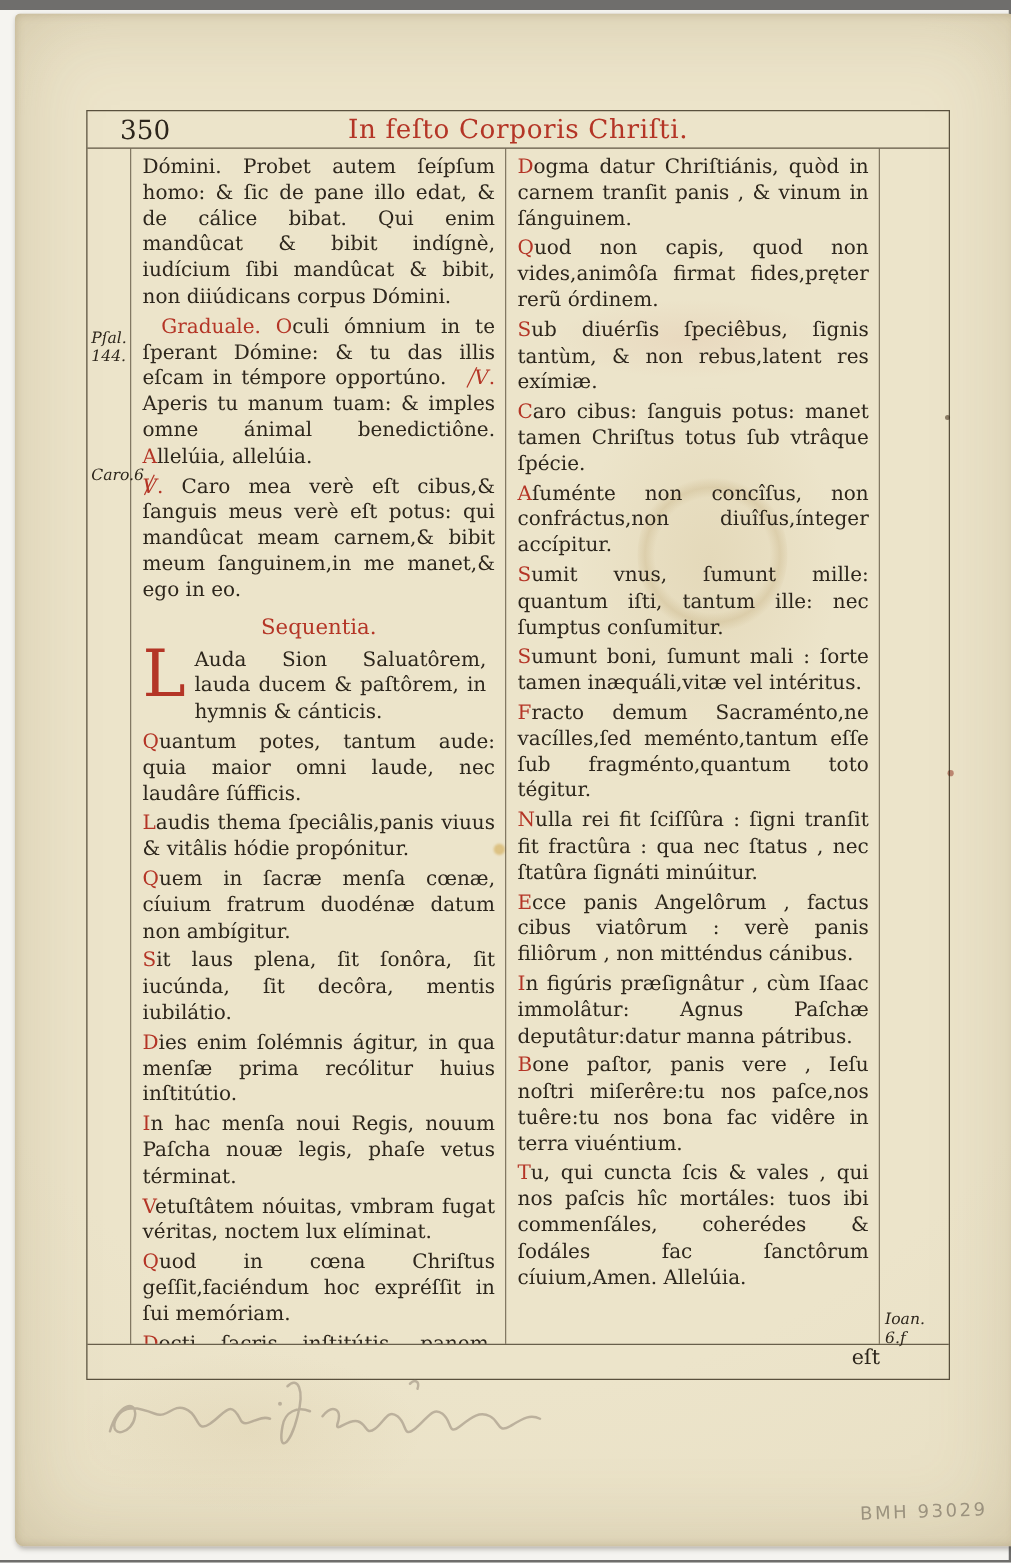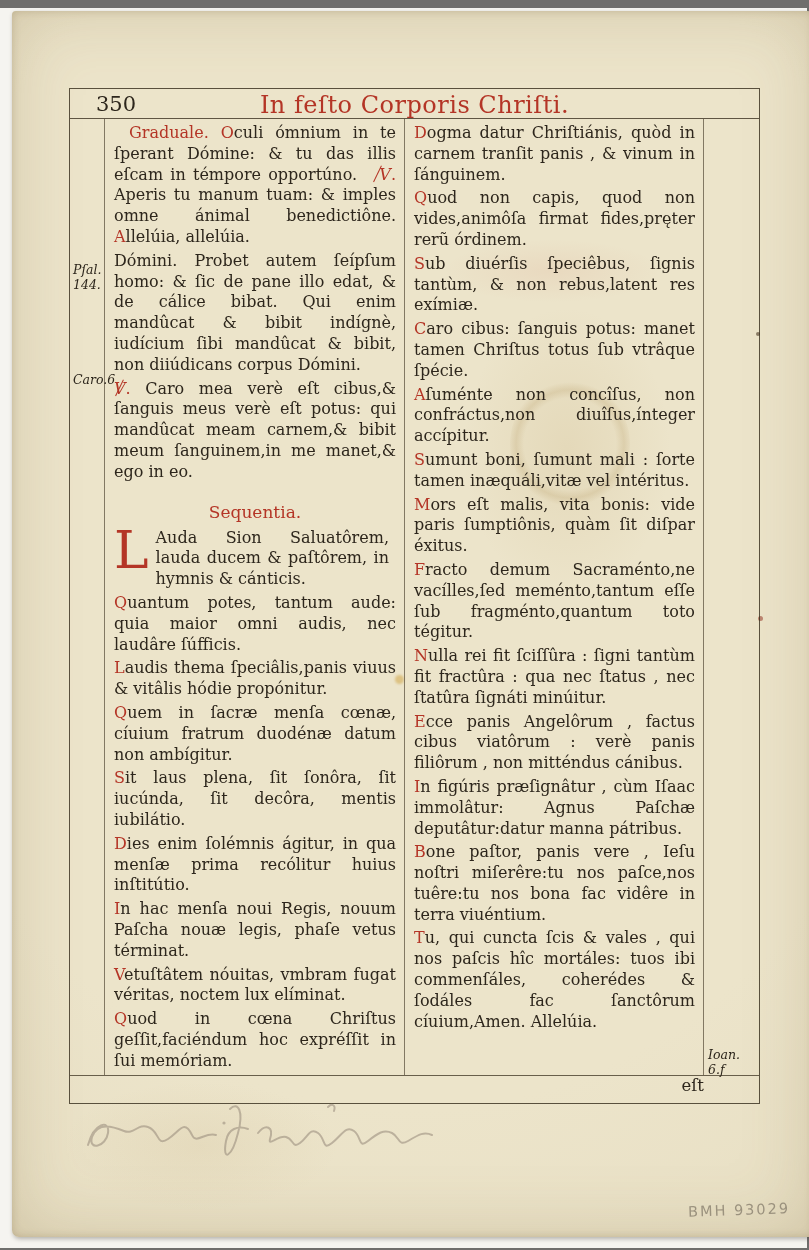--- a/index.html
+++ b/index.html
@@ -23,35 +23,35 @@
            background:radial-gradient(ellipse at center, rgba(190,70,45,.07), transparent 70%);}
   .stain-b{left:48px;top:1070px;width:280px;height:130px;
            background:radial-gradient(ellipse at center, rgba(180,150,95,.10), transparent 70%);}
   .speck1{left:744px;top:321px;width:4px;height:4px;border-radius:50%;background:rgba(60,40,20,.55);}
   .speck2{left:746px;top:605px;width:5px;height:5px;border-radius:50%;background:rgba(140,40,25,.5);}
   
   .frame{position:absolute;left:57px;top:77px;width:691px;height:1016px;
          border:1.3px solid rgba(48,38,22,.78);box-sizing:border-box;}
   .hdr{position:relative;height:29px;border-bottom:1.2px solid rgba(48,38,22,.75);}
   .pgnum{position:absolute;left:26px;top:3px;font-size:21px;color:#2d261c;}
-  .title{position:absolute;left:0;right:0;top:2px;text-align:center;font-size:24px;letter-spacing:.5px;}
+  .title{position:absolute;left:0;right:0;top:2px;text-align:center;font-size:21px;letter-spacing:.5px;}
   .red{color:#b43526;}
   .ink{color:#2d261c;}
   .content{position:relative;display:flex;height:957px;box-sizing:border-box;
            border-bottom:1.2px solid rgba(48,38,22,.7);color:#2d261c;}
   .gutter{position:relative;box-sizing:border-box;}
   .gl{width:35px;border-right:1px solid rgba(60,48,30,.6);}
   .gr{width:56px;border-left:1px solid rgba(60,48,30,.6);}
   .col{width:299px;box-sizing:border-box;padding:4px 8px 0 9px;font-size:16px;
        line-height:1.3;overflow:hidden;}
   .colr{border-left:1px solid rgba(60,48,30,.6);}
   .par{margin:0 0 3px 0;text-align:justify;hyphens:none;}
   .par.plain{}
   .par.indent{text-indent:15px;}
-  .par.heading{text-align:center;text-indent:0;margin:18px 0 3px 0;font-size:17px;}
+  .par.heading{text-align:center;text-indent:0;margin:8px 0 3px 0;font-size:17px;}
   .dropcap{float:left;color:#b43526;padding:2px 7px 0 0;}
   .dropcap.big{font-size:52px;line-height:40px;}
   .versicle{position:relative;color:#b43526;font-style:italic;display:inline-block;}
   .versicle::after{content:"";position:absolute;left:46%;top:4%;width:1.4px;height:86%;
                    background:currentColor;transform:rotate(26deg);}
   .note{position:absolute;left:0;right:0;padding-left:4px;font-style:italic;font-size:12.5px;
         line-height:1.2;color:#2d261c;}
   .note span{display:block;}
   .gl .note{padding-left:3px;}
   .catchrow{height:26px;text-align:right;padding-right:55px;font-size:16.5px;color:#2d261c;}
@@ -83,45 +83,45 @@
         <div class="gutter gl" id="gutterL">
             <div class="note" style="top: 143px;">
               <span>Pſal.</span>
               <span>144.</span>
             </div>
             <div class="note" style="top: 253px;">
               <span>Caro.6</span>
             </div>
           </div>
         <div class="col" id="colL">
+            <p class="par plain"><span class="ink">Dómini. Probet autem ſeípſum homo: &amp; ſic de pane illo edat, &amp; de cálice bibat. Qui enim mandûcat &amp; bibit indígnè, iudícium ſibi mandûcat &amp; bibit, non diiúdicans corpus Dómini.</span></p>
             <p class="par indent"><span class="red">Graduale. O</span><span class="ink">culi ómnium in te ſperant Dómine: &amp; tu das illis eſcam in témpore opportúno. </span><span class="versicle">V</span><span class="red">.</span><span class="ink"> Aperis tu manum tuam: &amp; imples omne ánimal benedictiône. </span><span class="red">A</span><span class="ink">llelúia, allelúia.</span></p>
-            <p class="par plain"><span class="ink">Dómini. Probet autem ſeípſum homo: &amp; ſic de pane illo edat, &amp; de cálice bibat. Qui enim mandûcat &amp; bibit indígnè, iudícium ſibi mandûcat &amp; bibit, non diiúdicans corpus Dómini.</span></p>
             <p class="par plain"><span class="versicle">V</span><span class="red">.</span><span class="ink"> Caro mea verè eſt cibus,&amp; ſanguis meus verè eſt potus: qui mandûcat meam carnem,&amp; bibit meum ſanguinem,in me manet,&amp; ego in eo.</span></p>
             <p class="par heading"><span class="red">Sequentia.</span></p>
             <p class="par dropcap"><span class="dropcap big">L</span><span class="ink">Auda Sion Saluatôrem, lauda ducem &amp; paſtôrem, in hymnis &amp; cánticis.</span></p>
-            <p class="par verse"><span class="red">Q</span><span class="ink">uantum potes, tantum aude: quia maior omni audis, nec laudâre ſúfficis.</span></p>
+            <p class="par verse"><span class="red">Q</span><span class="ink">uantum potes, tantum aude: quia maior omni laude, nec laudâre ſúfficis.</span></p>
             <p class="par verse"><span class="red">L</span><span class="ink">audis thema ſpeciâlis,panis viuus &amp; vitâlis hódie propónitur.</span></p>
             <p class="par verse"><span class="red">Q</span><span class="ink">uem in ſacræ menſa cœnæ, cíuium fratrum duodénæ datum non ambígitur.</span></p>
             <p class="par verse"><span class="red">S</span><span class="ink">it laus plena, ſit ſonôra, ſit iucúnda, ſit decôra, mentis iubilátio.</span></p>
             <p class="par verse"><span class="red">D</span><span class="ink">ies enim ſolémnis ágitur, in qua menſæ prima recólitur huius inſtitútio.</span></p>
             <p class="par verse"><span class="red">I</span><span class="ink">n hac menſa noui Regis, nouum Paſcha nouæ legis, phaſe vetus términat.</span></p>
             <p class="par verse"><span class="red">V</span><span class="ink">etuſtâtem nóuitas, vmbram fugat véritas, noctem lux elíminat.</span></p>
             <p class="par verse"><span class="red">Q</span><span class="ink">uod in cœna Chriſtus geſſit,faciéndum hoc expréſſit in ſui memóriam.</span></p>
             <p class="par verse"><span class="red">D</span><span class="ink">octi ſacris inſtitútis, panem, vinum in ſalûtis conſecrâmus hóſtiam.</span></p>
           </div>
         <div class="col colr" id="colR">
             <p class="par verse"><span class="red">D</span><span class="ink">ogma datur Chriſtiánis, quòd in carnem tranſit panis , &amp; vinum in ſánguinem.</span></p>
             <p class="par verse"><span class="red">Q</span><span class="ink">uod non capis, quod non vides,animôſa firmat fides,pręter rerũ órdinem.</span></p>
             <p class="par verse"><span class="red">S</span><span class="ink">ub diuérſis ſpeciêbus, ſignis tantùm, &amp; non rebus,latent res exímiæ.</span></p>
             <p class="par verse"><span class="red">C</span><span class="ink">aro cibus: ſanguis potus: manet tamen Chriſtus totus ſub vtrâque ſpécie.</span></p>
             <p class="par verse"><span class="red">A</span><span class="ink">ſuménte non concîſus, non confráctus,non diuîſus,ínteger accípitur.</span></p>
+            <p class="par verse"><span class="red">S</span><span class="ink">umit vnus, ſumunt mille: quantum iſti, tantum ille: nec ſumptus conſumitur.</span></p>
             <p class="par verse"><span class="red">S</span><span class="ink">umunt boni, ſumunt mali : ſorte tamen inæquáli,vitæ vel intéritus.</span></p>
-            <p class="par verse"><span class="red">M</span><span class="ink">ors eſt malis, vita bonis: vide paris ſumptiônis, quàm ſit diſpar éxitus.</span></p>
             <p class="par verse"><span class="red">F</span><span class="ink">racto demum Sacraménto,ne vacílles,ſed meménto,tantum eſſe ſub fragménto,quantum toto tégitur.</span></p>
-            <p class="par verse"><span class="red">N</span><span class="ink">ulla rei fit ſciſſûra : ſigni tantùm fit fractûra : qua nec ſtatus , nec ſtatûra ſignáti minúitur.</span></p>
+            <p class="par verse"><span class="red">N</span><span class="ink">ulla rei fit ſciſſûra : ſigni tranſit fit fractûra : qua nec ſtatus , nec ſtatûra ſignáti minúitur.</span></p>
             <p class="par verse"><span class="red">E</span><span class="ink">cce panis Angelôrum , factus cibus viatôrum : verè panis filiôrum , non mitténdus cánibus.</span></p>
             <p class="par verse"><span class="red">I</span><span class="ink">n figúris præſignâtur , cùm Iſaac immolâtur: Agnus Paſchæ deputâtur:datur manna pátribus.</span></p>
             <p class="par verse"><span class="red">B</span><span class="ink">one paſtor, panis vere , Ieſu noſtri miſerêre:tu nos paſce,nos tuêre:tu nos bona fac vidêre in terra viuéntium.</span></p>
             <p class="par verse"><span class="red">T</span><span class="ink">u, qui cuncta ſcis &amp; vales , qui nos paſcis hîc mortáles: tuos ibi commenſáles, coherédes &amp; ſodáles fac ſanctôrum cíuium,Amen. Allelúia.</span></p>
           </div>
         <div class="gutter gr" id="gutterR">
             <div class="note" style="top: 928px;">
               <span>Ioan.</span>
               <span>6.f</span>
             </div>

